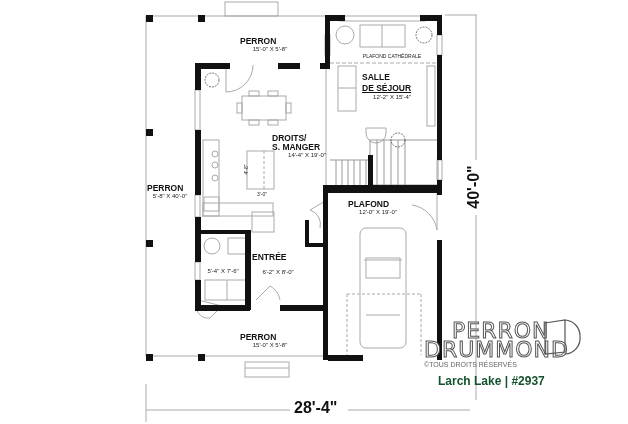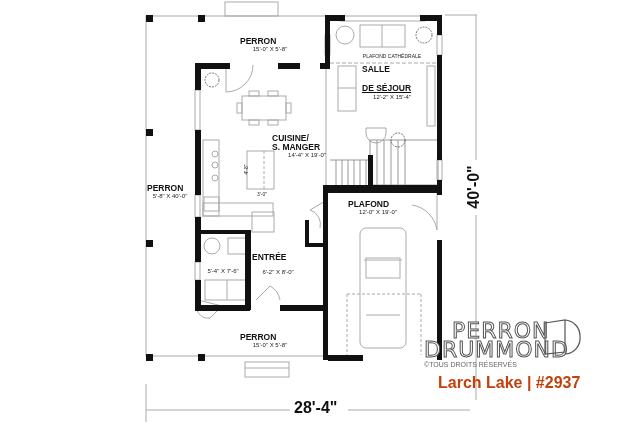--- a/index.html
+++ b/index.html
@@ -3,21 +3,21 @@
 <meta charset="utf-8">
 <style>
   html, body { margin: 0; padding: 0; background: #ffffff; }
   body { width: 628px; height: 424px; position: relative; overflow: hidden; font-family: "Liberation Sans", sans-serif; color: #111; }
   .label-title { position: absolute; font-weight: bold; font-size: 8.5px; line-height: 10px; color: #111; white-space: nowrap; }
   .label-dim { position: absolute; font-size: 6px; text-align: center; color: #222; white-space: nowrap; line-height: 7px; }
   .post { position: absolute; width: 7px; height: 7px; background: #111; }
   .bigdim { position: absolute; font-weight: bold; font-size: 16px; color: #111; white-space: nowrap; }
   .logo1 { position: absolute; font-size: 22px; color: #fff; -webkit-text-stroke: 1px #555; letter-spacing: 1px; white-space: nowrap; font-family: "DejaVu Sans", sans-serif; }
   .logo2 { position: absolute; font-size: 7px; color: #666; white-space: nowrap; }
-  .model { position: absolute; font-size: 16px; font-weight: bold; color: #c2410c; white-space: nowrap; }
+  .model { position: absolute; font-size: 12px; font-weight: bold; color: #14532d; white-space: nowrap; }
   svg { position: absolute; left: 0; top: 0; }
 </style>
 </head>
 <body>
 
 <svg width="628" height="424" viewBox="0 0 628 424">
 
   <g stroke="#aaa" stroke-width="1" fill="none">
 
     <rect x="146" y="16" width="180" height="340"></rect>
@@ -152,25 +152,25 @@
 <div class="post" style="left:198px;top:15px;"></div>
 <div class="post" style="left:146px;top:129px;"></div>
 <div class="post" style="left:146px;top:240px;"></div>
 <div class="post" style="left:146px;top:354px;"></div>
 <div class="post" style="left:198px;top:354px;"></div>
 
 <div class="label-title" style="left:240px;top:36px;width:60px;">PERRON</div>
 <div class="label-dim" style="left:240px;top:46px;width:60px;">15'-0" X 5'-8"</div>
 
 <div class="label-dim" style="left:362px;top:53px;width:60px;font-size:5px;">PLAFOND CATHÉDRALE</div>
-<div class="label-title" style="left:362px;top:64px;width:60px;">SALLE</div>
+<div class="label-title" style="left:362px;top:72px;width:60px;">SALLE</div>
 <div class="label-title" style="left:362px;top:83px;width:60px;text-decoration:underline;">DE SÉJOUR</div>
 <div class="label-dim" style="left:362px;top:94px;width:60px;">12'-2" X 15'-4"</div>
 
-<div class="label-title" style="left:272px;top:133px;width:70px;">CUISINE/</div>
+<div class="label-title" style="left:272px;top:133px;width:70px;">DROITS/</div>
 <div class="label-title" style="left:272px;top:142px;width:70px;">S. MANGER</div>
 <div class="label-dim" style="left:272px;top:152px;width:70px;">14'-4" X 19'-0"</div>
 <div class="label-dim" style="left:236px;top:166px;width:20px;font-size:5px;transform:rotate(-90deg);">4'-8"</div>
 <div class="label-dim" style="left:252px;top:191px;width:20px;font-size:5px;">3'-0"</div>
 
 <div class="label-title" style="left:147px;top:183px;width:46px;">PERRON</div>
 <div class="label-dim" style="left:147px;top:193px;width:46px;">5'-8" X 40'-0"</div>
 
 <div class="label-title" style="left:348px;top:199px;width:60px;">PLAFOND</div>
 <div class="label-dim" style="left:348px;top:209px;width:60px;">12'-0" X 19'-0"</div>

